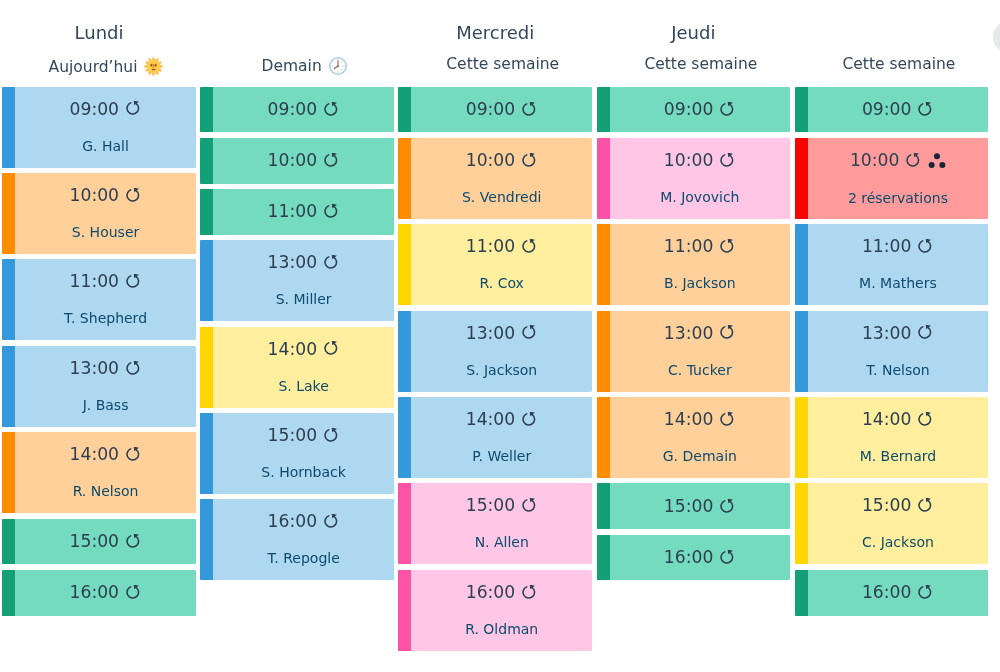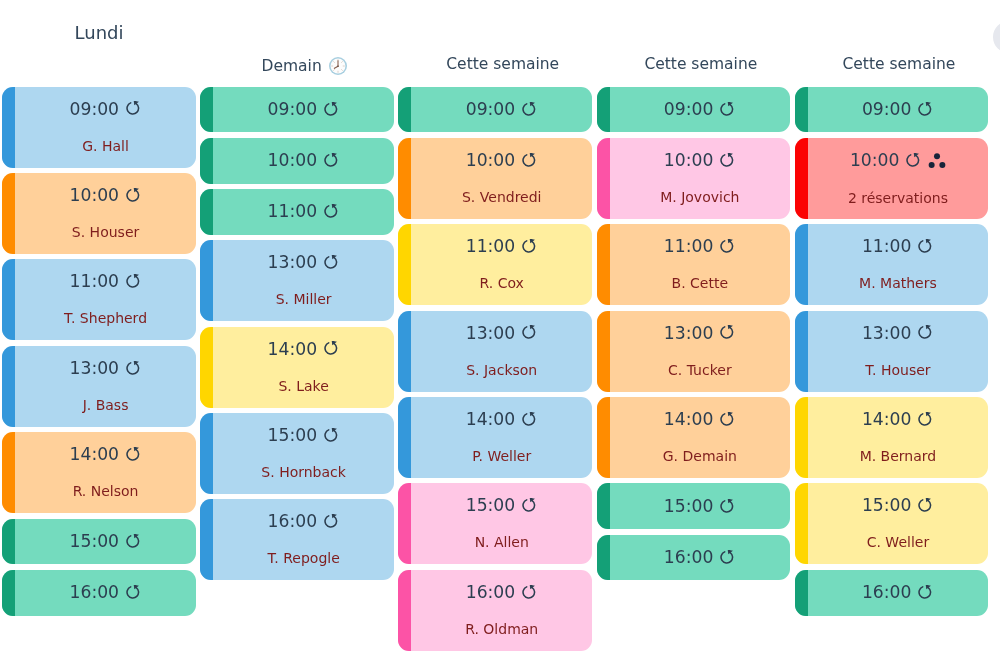--- a/index.html
+++ b/index.html
@@ -14,28 +14,28 @@
   }
   .board{position:relative;width:796px;height:672px;display:flex;align-items:flex-start;}
   .col{width:198.1px;flex:0 0 198.1px;padding:0 2.3px;box-sizing:border-box;}
   .colhead{text-align:center;height:86.7px;position:relative;}
   .dayname{font-size:18px;color:#33475b;line-height:18px;position:absolute;
            left:0;right:0;top:23.5px;}
   .daysub{font-size:15.5px;color:#33475b;line-height:16px;position:absolute;
           left:15px;right:0;top:56px;
           display:flex;align-items:center;justify-content:center;gap:6px;}
   .emoji{line-height:0;display:inline-block;}
-  .card{position:relative;border-radius:11px;overflow:hidden;margin-bottom:5.4px;
+  .card{position:relative;border-radius:1px;overflow:hidden;margin-bottom:5.4px;
         padding-left:13px;box-sizing:border-box;}
   .card.one{height:45.8px;}
   .card.two{height:81px;}
   .accent{position:absolute;left:0;top:0;bottom:0;width:13px;}
   .cbody{height:100%;display:flex;flex-direction:column;align-items:center;justify-content:center;}
   .time{font-size:17.2px;color:#2c3e50;display:flex;align-items:center;justify-content:center;gap:7px;line-height:17px;}
-  .who{font-size:14px;color:#7f1d1d;line-height:14px;}
+  .who{font-size:14px;color:#0c4a6e;line-height:14px;}
   .card.two .cbody{justify-content:flex-start;padding-top:14px;}
   .card.two .who{margin-top:21px;}
   .repeat-icon,.dots-icon{display:inline-block;line-height:0;}
   .dots-icon{margin-left:-1px;}
   .scroll-dot{position:absolute;right:-24.7px;top:21px;width:31.6px;height:31.6px;
               border-radius:50%;background:#e6e8ee;}
   .sprite{position:absolute;width:0;height:0;overflow:hidden;}
 </style>
 </head>
 <body>
@@ -49,20 +49,31 @@
     <circle cx="9" cy="4.3" r="3.0" fill="#18243a"></circle>
     <circle cx="3.65" cy="13.0" r="3.0" fill="#18243a"></circle>
     <circle cx="14.35" cy="13.0" r="3.0" fill="#18243a"></circle>
   </symbol>
 </svg>
 
 <div class="board">
   <div class="col">
     <div class="colhead">
       <div class="dayname">Lundi</div>
+      <div class="daysub">
+        <span>Aujourd’hui</span>
+        <span class="emoji"><svg viewBox="1.5 1.5 21 21" width="21" height="21" aria-hidden="true">
+              <path d="M 12.00 2.00 L 13.66 5.82 L 17.00 3.34 L 16.53 7.47 L 20.66 7.00 L 18.18 10.34 L 22.00 12.00 L 18.18 13.66 L 20.66 17.00 L 16.53 16.53 L 17.00 20.66 L 13.66 18.18 L 12.00 22.00 L 10.34 18.18 L 7.00 20.66 L 7.47 16.53 L 3.34 17.00 L 5.82 13.66 L 2.00 12.00 L 5.82 10.34 L 3.34 7.00 L 7.47 7.47 L 7.00 3.34 L 10.34 5.82 Z" fill="#FFAC33"></path>
+              <circle cx="12" cy="12" r="7.2" fill="#FFCC4D"></circle>
+              <rect x="8.9" y="9.2" width="2.0" height="3.0" rx="0.9" fill="#8C6239"></rect>
+              <rect x="13.1" y="9.2" width="2.0" height="3.0" rx="0.9" fill="#8C6239"></rect>
+              <rect x="11.25" y="9.0" width="1.5" height="4.3" rx="0.75" fill="#F4900C"></rect>
+              <rect x="10.1" y="14.2" width="3.8" height="1.6" rx="0.8" fill="#8C6239"></rect>
+            </svg></span>
+      </div>
     </div>
     <div class="cards">
       <div class="card two" style="background: rgb(174, 215, 240);">
         <div class="accent" style="background: rgb(52, 152, 219);"></div>
         <div class="cbody">
           <div class="time">
             <span>09:00</span>
             <span class="repeat-icon"><svg viewBox="0.8 0.8 14.4 14.4" width="15.5" height="15.5" aria-hidden="true">
                   <use href="#ic-repeat"></use>
                 </svg></span>
@@ -244,20 +255,21 @@
                   <use href="#ic-repeat"></use>
                 </svg></span>
           </div>
           <div class="who">T. Repogle</div>
         </div>
       </div>
     </div>
   </div>
   <div class="col">
     <div class="colhead">
+      <div class="dayname">Mercredi</div>
       <div class="daysub">
         <span>Cette semaine</span>
       </div>
     </div>
     <div class="cards">
       <div class="card one" style="background: rgb(116, 219, 190);">
         <div class="accent" style="background: rgb(20, 160, 119);"></div>
         <div class="cbody">
           <div class="time">
             <span>09:00</span>
@@ -330,20 +342,111 @@
       <div class="card two" style="background: rgb(255, 199, 229);">
         <div class="accent" style="background: rgb(252, 83, 166);"></div>
         <div class="cbody">
           <div class="time">
             <span>16:00</span>
             <span class="repeat-icon"><svg viewBox="0.8 0.8 14.4 14.4" width="15.5" height="15.5" aria-hidden="true">
                   <use href="#ic-repeat"></use>
                 </svg></span>
           </div>
           <div class="who">R. Oldman</div>
+        </div>
+      </div>
+    </div>
+  </div>
+  <div class="col">
+    <div class="colhead">
+      <div class="dayname">Jeudi</div>
+      <div class="daysub">
+        <span>Cette semaine</span>
+      </div>
+    </div>
+    <div class="cards">
+      <div class="card one" style="background: rgb(116, 219, 190);">
+        <div class="accent" style="background: rgb(20, 160, 119);"></div>
+        <div class="cbody">
+          <div class="time">
+            <span>09:00</span>
+            <span class="repeat-icon"><svg viewBox="0.8 0.8 14.4 14.4" width="15.5" height="15.5" aria-hidden="true">
+                  <use href="#ic-repeat"></use>
+                </svg></span>
+          </div>
+        </div>
+      </div>
+      <div class="card two" style="background: rgb(255, 199, 229);">
+        <div class="accent" style="background: rgb(252, 83, 166);"></div>
+        <div class="cbody">
+          <div class="time">
+            <span>10:00</span>
+            <span class="repeat-icon"><svg viewBox="0.8 0.8 14.4 14.4" width="15.5" height="15.5" aria-hidden="true">
+                  <use href="#ic-repeat"></use>
+                </svg></span>
+          </div>
+          <div class="who">M. Jovovich</div>
+        </div>
+      </div>
+      <div class="card two" style="background: rgb(255, 208, 154);">
+        <div class="accent" style="background: rgb(255, 140, 0);"></div>
+        <div class="cbody">
+          <div class="time">
+            <span>11:00</span>
+            <span class="repeat-icon"><svg viewBox="0.8 0.8 14.4 14.4" width="15.5" height="15.5" aria-hidden="true">
+                  <use href="#ic-repeat"></use>
+                </svg></span>
+          </div>
+          <div class="who">B. Jackson</div>
+        </div>
+      </div>
+      <div class="card two" style="background: rgb(255, 208, 154);">
+        <div class="accent" style="background: rgb(255, 140, 0);"></div>
+        <div class="cbody">
+          <div class="time">
+            <span>13:00</span>
+            <span class="repeat-icon"><svg viewBox="0.8 0.8 14.4 14.4" width="15.5" height="15.5" aria-hidden="true">
+                  <use href="#ic-repeat"></use>
+                </svg></span>
+          </div>
+          <div class="who">C. Tucker</div>
+        </div>
+      </div>
+      <div class="card two" style="background: rgb(255, 208, 154);">
+        <div class="accent" style="background: rgb(255, 140, 0);"></div>
+        <div class="cbody">
+          <div class="time">
+            <span>14:00</span>
+            <span class="repeat-icon"><svg viewBox="0.8 0.8 14.4 14.4" width="15.5" height="15.5" aria-hidden="true">
+                  <use href="#ic-repeat"></use>
+                </svg></span>
+          </div>
+          <div class="who">G. Demain</div>
+        </div>
+      </div>
+      <div class="card one" style="background: rgb(116, 219, 190);">
+        <div class="accent" style="background: rgb(20, 160, 119);"></div>
+        <div class="cbody">
+          <div class="time">
+            <span>15:00</span>
+            <span class="repeat-icon"><svg viewBox="0.8 0.8 14.4 14.4" width="15.5" height="15.5" aria-hidden="true">
+                  <use href="#ic-repeat"></use>
+                </svg></span>
+          </div>
+        </div>
+      </div>
+      <div class="card one" style="background: rgb(116, 219, 190);">
+        <div class="accent" style="background: rgb(20, 160, 119);"></div>
+        <div class="cbody">
+          <div class="time">
+            <span>16:00</span>
+            <span class="repeat-icon"><svg viewBox="0.8 0.8 14.4 14.4" width="15.5" height="15.5" aria-hidden="true">
+                  <use href="#ic-repeat"></use>
+                </svg></span>
+          </div>
         </div>
       </div>
     </div>
   </div>
   <div class="col">
     <div class="colhead">
       <div class="daysub">
         <span>Cette semaine</span>
       </div>
     </div>
@@ -352,110 +455,20 @@
         <div class="accent" style="background: rgb(20, 160, 119);"></div>
         <div class="cbody">
           <div class="time">
             <span>09:00</span>
             <span class="repeat-icon"><svg viewBox="0.8 0.8 14.4 14.4" width="15.5" height="15.5" aria-hidden="true">
                   <use href="#ic-repeat"></use>
                 </svg></span>
           </div>
         </div>
       </div>
-      <div class="card two" style="background: rgb(255, 199, 229);">
-        <div class="accent" style="background: rgb(252, 83, 166);"></div>
-        <div class="cbody">
-          <div class="time">
-            <span>10:00</span>
-            <span class="repeat-icon"><svg viewBox="0.8 0.8 14.4 14.4" width="15.5" height="15.5" aria-hidden="true">
-                  <use href="#ic-repeat"></use>
-                </svg></span>
-          </div>
-          <div class="who">M. Jovovich</div>
-        </div>
-      </div>
-      <div class="card two" style="background: rgb(255, 208, 154);">
-        <div class="accent" style="background: rgb(255, 140, 0);"></div>
-        <div class="cbody">
-          <div class="time">
-            <span>11:00</span>
-            <span class="repeat-icon"><svg viewBox="0.8 0.8 14.4 14.4" width="15.5" height="15.5" aria-hidden="true">
-                  <use href="#ic-repeat"></use>
-                </svg></span>
-          </div>
-          <div class="who">B. Cette</div>
-        </div>
-      </div>
-      <div class="card two" style="background: rgb(255, 208, 154);">
-        <div class="accent" style="background: rgb(255, 140, 0);"></div>
-        <div class="cbody">
-          <div class="time">
-            <span>13:00</span>
-            <span class="repeat-icon"><svg viewBox="0.8 0.8 14.4 14.4" width="15.5" height="15.5" aria-hidden="true">
-                  <use href="#ic-repeat"></use>
-                </svg></span>
-          </div>
-          <div class="who">C. Tucker</div>
-        </div>
-      </div>
-      <div class="card two" style="background: rgb(255, 208, 154);">
-        <div class="accent" style="background: rgb(255, 140, 0);"></div>
-        <div class="cbody">
-          <div class="time">
-            <span>14:00</span>
-            <span class="repeat-icon"><svg viewBox="0.8 0.8 14.4 14.4" width="15.5" height="15.5" aria-hidden="true">
-                  <use href="#ic-repeat"></use>
-                </svg></span>
-          </div>
-          <div class="who">G. Demain</div>
-        </div>
-      </div>
-      <div class="card one" style="background: rgb(116, 219, 190);">
-        <div class="accent" style="background: rgb(20, 160, 119);"></div>
-        <div class="cbody">
-          <div class="time">
-            <span>15:00</span>
-            <span class="repeat-icon"><svg viewBox="0.8 0.8 14.4 14.4" width="15.5" height="15.5" aria-hidden="true">
-                  <use href="#ic-repeat"></use>
-                </svg></span>
-          </div>
-        </div>
-      </div>
-      <div class="card one" style="background: rgb(116, 219, 190);">
-        <div class="accent" style="background: rgb(20, 160, 119);"></div>
-        <div class="cbody">
-          <div class="time">
-            <span>16:00</span>
-            <span class="repeat-icon"><svg viewBox="0.8 0.8 14.4 14.4" width="15.5" height="15.5" aria-hidden="true">
-                  <use href="#ic-repeat"></use>
-                </svg></span>
-          </div>
-        </div>
-      </div>
-    </div>
-  </div>
-  <div class="col">
-    <div class="colhead">
-      <div class="daysub">
-        <span>Cette semaine</span>
-      </div>
-    </div>
-    <div class="cards">
-      <div class="card one" style="background: rgb(116, 219, 190);">
-        <div class="accent" style="background: rgb(20, 160, 119);"></div>
-        <div class="cbody">
-          <div class="time">
-            <span>09:00</span>
-            <span class="repeat-icon"><svg viewBox="0.8 0.8 14.4 14.4" width="15.5" height="15.5" aria-hidden="true">
-                  <use href="#ic-repeat"></use>
-                </svg></span>
-          </div>
-        </div>
-      </div>
       <div class="card two" style="background: rgb(255, 155, 155);">
         <div class="accent" style="background: rgb(251, 3, 3);"></div>
         <div class="cbody">
           <div class="time">
             <span>10:00</span>
             <span class="repeat-icon"><svg viewBox="0.8 0.8 14.4 14.4" width="15.5" height="15.5" aria-hidden="true">
                   <use href="#ic-repeat"></use>
                 </svg></span>
             <span class="dots-icon"><svg viewBox="0 0 18 18" width="18" height="18" aria-hidden="true">
                   <use href="#ic-dots"></use>
@@ -478,21 +491,21 @@
       </div>
       <div class="card two" style="background: rgb(174, 215, 240);">
         <div class="accent" style="background: rgb(52, 152, 219);"></div>
         <div class="cbody">
           <div class="time">
             <span>13:00</span>
             <span class="repeat-icon"><svg viewBox="0.8 0.8 14.4 14.4" width="15.5" height="15.5" aria-hidden="true">
                   <use href="#ic-repeat"></use>
                 </svg></span>
           </div>
-          <div class="who">T. Houser</div>
+          <div class="who">T. Nelson</div>
         </div>
       </div>
       <div class="card two" style="background: rgb(255, 238, 158);">
         <div class="accent" style="background: rgb(255, 214, 0);"></div>
         <div class="cbody">
           <div class="time">
             <span>14:00</span>
             <span class="repeat-icon"><svg viewBox="0.8 0.8 14.4 14.4" width="15.5" height="15.5" aria-hidden="true">
                   <use href="#ic-repeat"></use>
                 </svg></span>
@@ -502,21 +515,21 @@
       </div>
       <div class="card two" style="background: rgb(255, 238, 158);">
         <div class="accent" style="background: rgb(255, 214, 0);"></div>
         <div class="cbody">
           <div class="time">
             <span>15:00</span>
             <span class="repeat-icon"><svg viewBox="0.8 0.8 14.4 14.4" width="15.5" height="15.5" aria-hidden="true">
                   <use href="#ic-repeat"></use>
                 </svg></span>
           </div>
-          <div class="who">C. Weller</div>
+          <div class="who">C. Jackson</div>
         </div>
       </div>
       <div class="card one" style="background: rgb(116, 219, 190);">
         <div class="accent" style="background: rgb(20, 160, 119);"></div>
         <div class="cbody">
           <div class="time">
             <span>16:00</span>
             <span class="repeat-icon"><svg viewBox="0.8 0.8 14.4 14.4" width="15.5" height="15.5" aria-hidden="true">
                   <use href="#ic-repeat"></use>
                 </svg></span>

